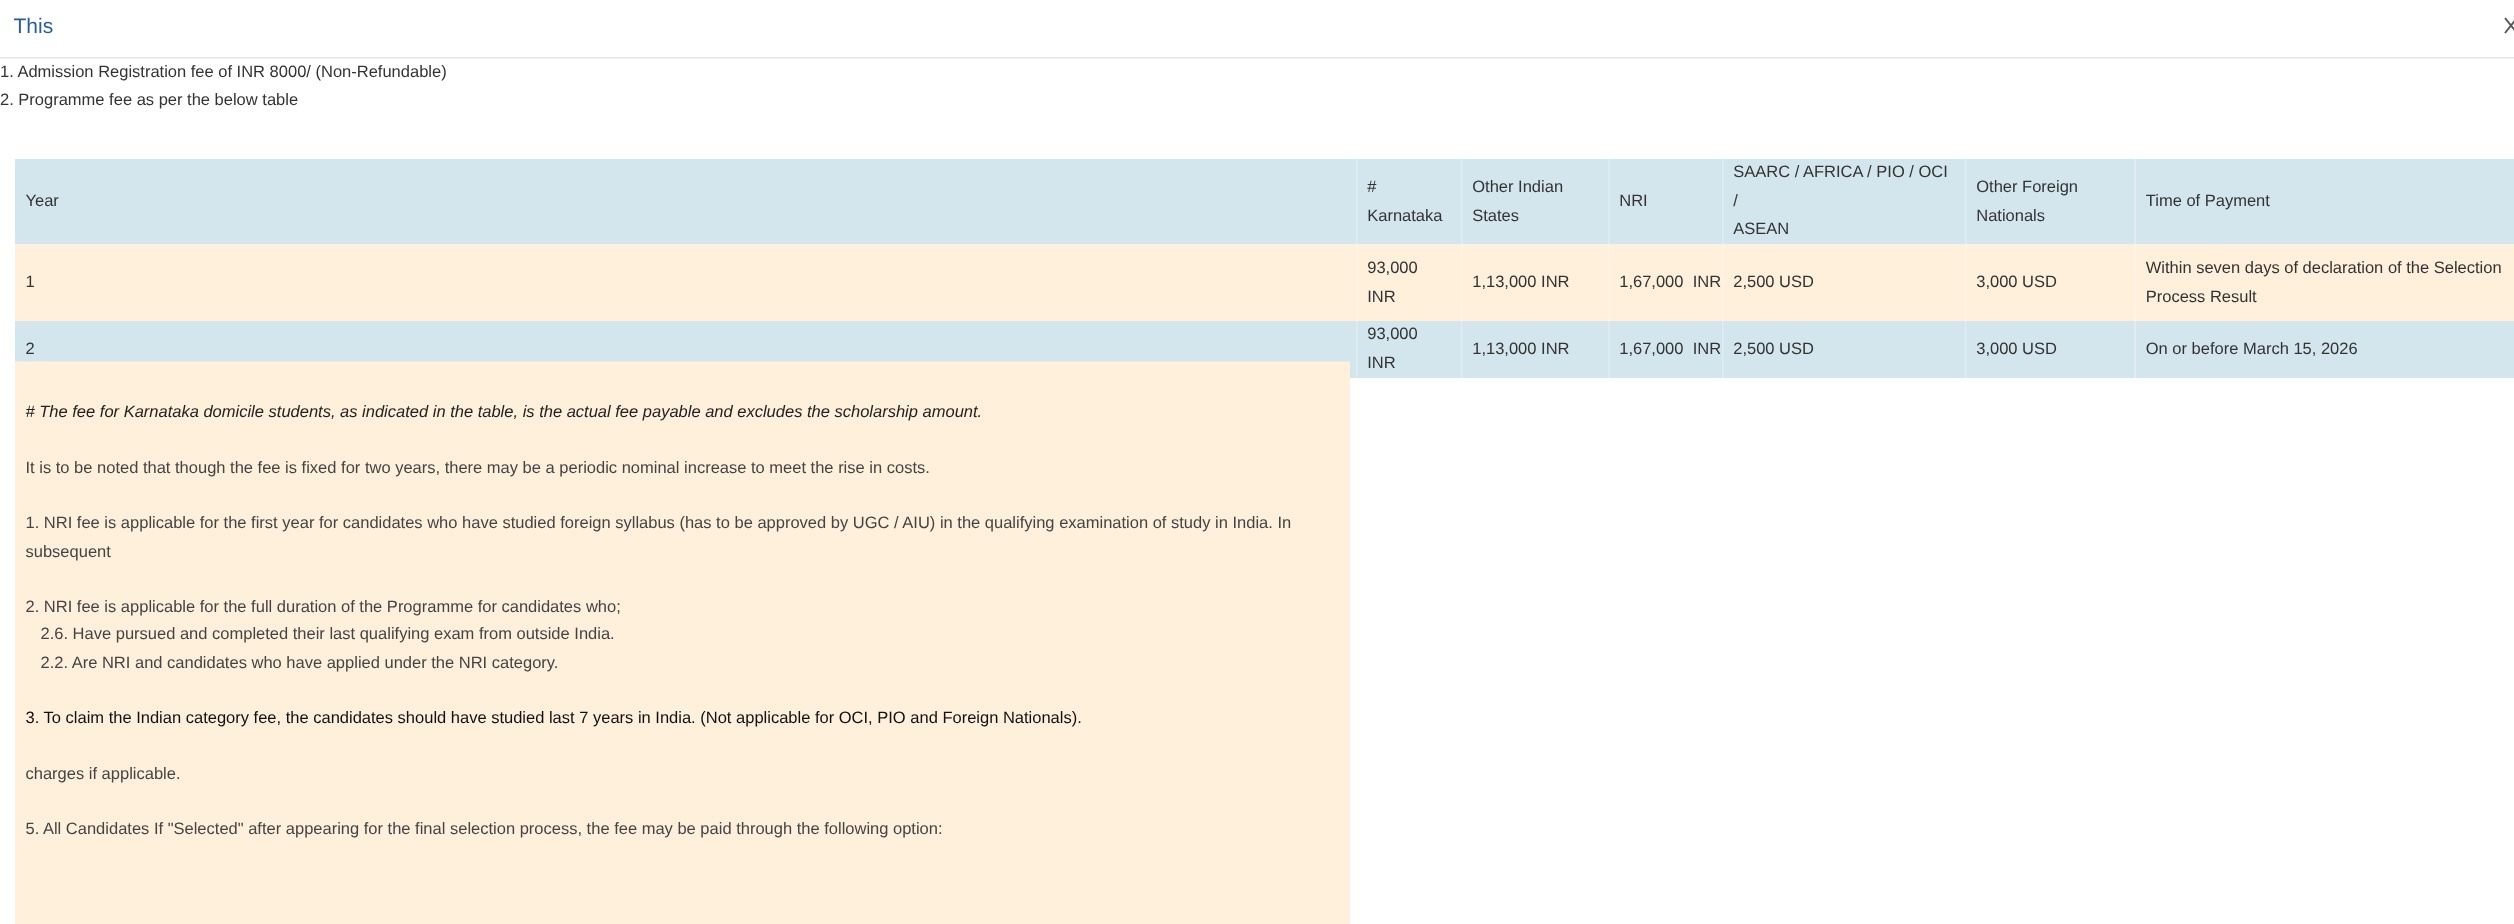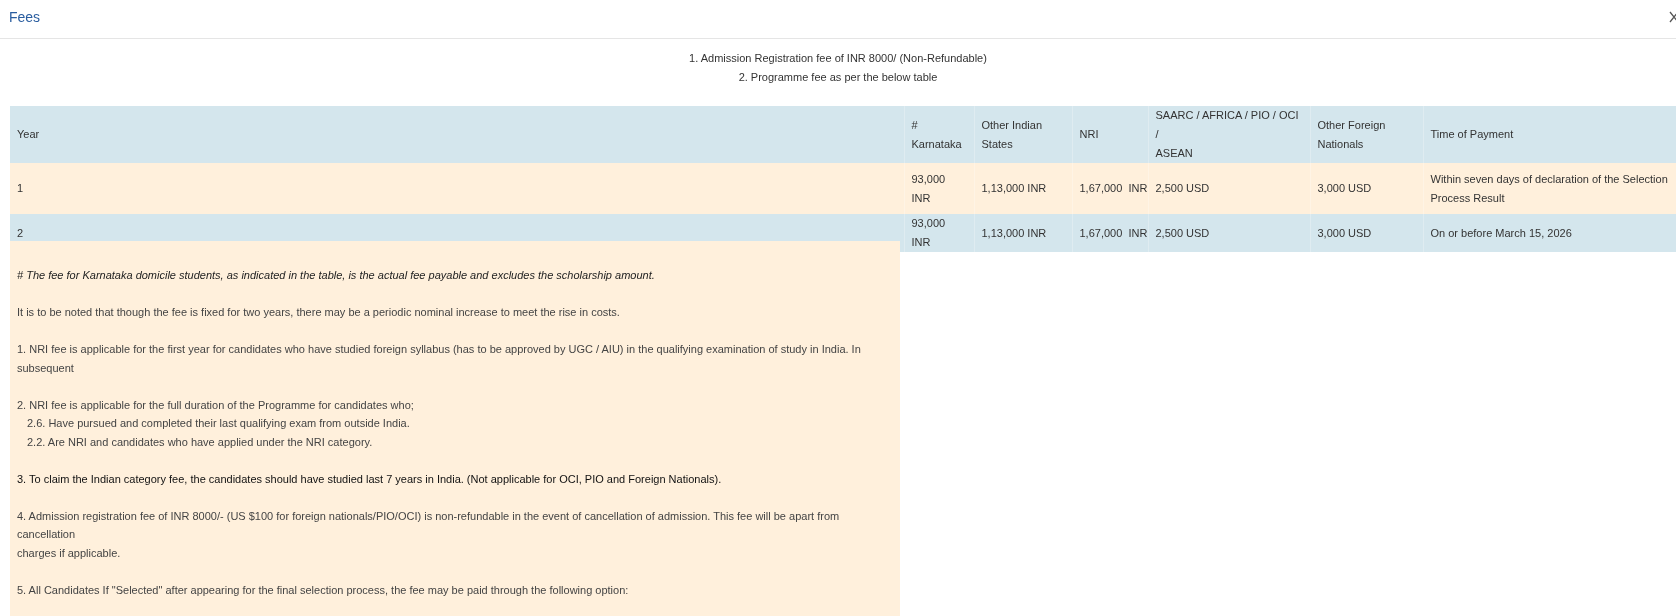--- a/index.html
+++ b/index.html
@@ -3,21 +3,21 @@
 <meta charset="utf-8">
 <style>
   * { box-sizing: border-box; margin: 0; padding: 0; }
   html, body { width: 1676px; height: 616px; overflow: hidden; background: #ffffff; }
   body { font-family: "Liberation Sans", "DejaVu Sans", sans-serif; color: #333; font-size: 11px; position: relative; }
 
   .modal-header { height: 39px; border-bottom: 1px solid #e5e5e5; position: relative; }
   .modal-title { position: absolute; left: 9px; top: 9px; font-size: 14px; color: #2a5d9f; }
   .close-btn { position: absolute; right: -4px; top: 9px; width: 12px; height: 16px; color: #555; font-size: 14px; line-height: 16px; cursor: pointer; }
 
-  .intro { text-align: center; margin-top: 10px; font-size: 11px; line-height: 19px; color: #333; }
+  .intro { font-size: 11px; line-height: 19px; color: #333; }
 
   .fees-table { position: absolute; left: 10px; top: 106px; width: 1676px; border-collapse: collapse; table-layout: fixed; }
   .fees-table th, .fees-table td { font-weight: normal; text-align: left; vertical-align: middle; padding: 0 7px; font-size: 11px; line-height: 19px; color: #333; border-right: 1px solid rgba(255,255,255,0.25); }
   .fees-table thead tr { background: #d4e6ed; height: 51px; }
   .fees-table tr.row-1 { background: #fff0dc; height: 51px; }
   .fees-table tr.row-2 { background: #d4e6ed; height: 33px; }
 
   .col-year { width: 894px; }
   .col-kar { width: 70px; }
   .col-ois { width: 98px; }
@@ -30,21 +30,21 @@
   .notes p { margin: 0; }
   .notes .gap { height: 18.5px; }
   .notes .italic-bold { font-style: italic; color: #222; }
   .notes .dark { color: #111; }
   .notes .indent { padding-left: 10px; }
 </style>
 </head>
 <body>
 
 <div class="modal-header">
-  <span class="modal-title">Fees</span>
+  <span class="modal-title">This</span>
   <span class="close-btn">
     <svg width="12" height="16" viewBox="0 0 12 16">
         <path d="M2 3 L10 13 M10 3 L2 13" stroke="#555" stroke-width="1.3" fill="none"></path>
       </svg>
   </span>
 </div>
 
 <div class="intro">
   <div>1. Admission Registration fee of INR 8000/ (Non-Refundable)</div>
   <div>2. Programme fee as per the below table</div>
@@ -114,18 +114,17 @@
   <p>It is to be noted that though the fee is fixed for two years, there may be a periodic nominal increase to meet the rise in costs.</p>
   <div class="gap"></div>
   <p>1. NRI fee is applicable for the first year for candidates who have studied foreign syllabus (has to be approved by UGC / AIU) in the qualifying examination of study in India. In subsequent</p>
   <div class="gap"></div>
   <p>2. NRI fee is applicable for the full duration of the Programme for candidates who;</p>
   <p class="indent">2.6. Have pursued and completed their last qualifying exam from outside India.</p>
   <p class="indent">2.2. Are NRI and candidates who have applied under the NRI category.</p>
   <div class="gap"></div>
   <p class="dark">3. To claim the Indian category fee, the candidates should have studied last 7 years in India. (Not applicable for OCI, PIO and Foreign Nationals).</p>
   <div class="gap"></div>
-  <p>4. Admission registration fee of INR 8000/- (US $100 for foreign nationals/PIO/OCI) is non-refundable in the event of cancellation of admission. This fee will be apart from cancellation</p>
   <p>charges if applicable.</p>
   <div class="gap"></div>
   <p>5. All Candidates If "Selected" after appearing for the final selection process, the fee may be paid through the following option:</p>
 
 </div>
 
 </body></html>

